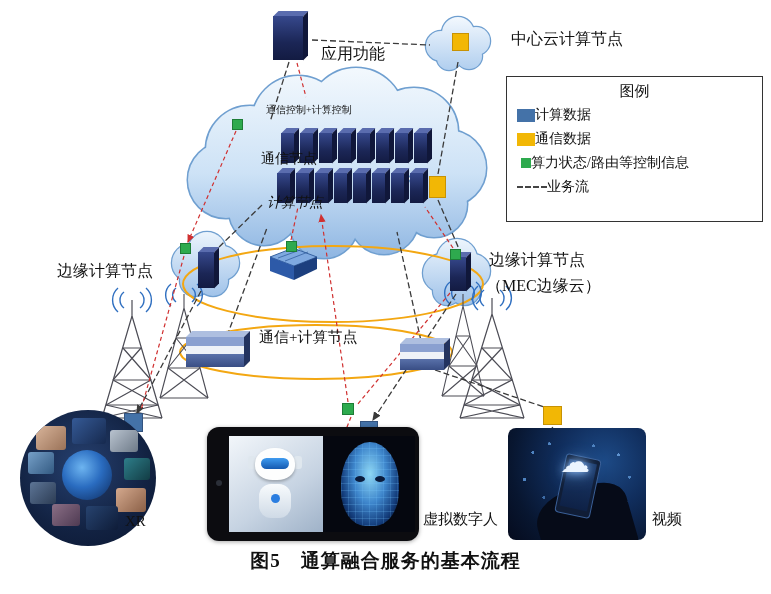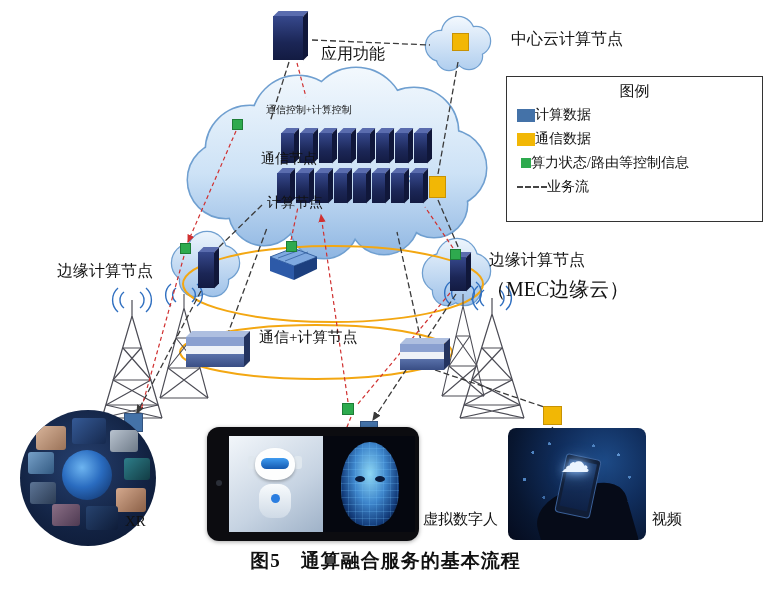--- a/index.html
+++ b/index.html
@@ -6,24 +6,24 @@
   .stage{position:relative;width:771px;height:594px;background:#fff;overflow:hidden;
          font-family:"Liberation Serif","DejaVu Serif",serif;color:#111;}
   .stage svg.net{position:absolute;left:0;top:0;}
 
   
   .lbl{position:absolute;white-space:nowrap;color:#111;}
   .lbl-app{left:321px;top:44px;font-size:16px;}
   .lbl-central{left:511px;top:29px;font-size:16px;text-align:center;}
   .lbl-commctl{left:266px;top:103px;font-size:10px;}
   .lbl-commnode{left:261px;top:150px;font-size:14px;}
-  .lbl-compnode{left:267px;top:194px;font-size:14px;}
+  .lbl-compnode{left:267px;top:194px;font-size:14px;font-style:italic;}
   .lbl-edgeL{left:57px;top:261px;font-size:16px;}
   .lbl-edgeR1{left:489px;top:250px;font-size:16px;}
-  .lbl-edgeR2{left:486px;top:276px;font-size:20px;}
+  .lbl-edgeR2{left:486px;top:276px;font-size:16px;}
   .lbl-commcomp{left:259px;top:328px;font-size:15px;}
   .lbl-xr{left:125px;top:513px;font-size:15px;}
   .lbl-vh{left:423px;top:510px;font-size:15px;}
   .lbl-video{left:652px;top:510px;font-size:15px;}
   .caption{position:absolute;left:0;width:100%;top:548px;text-align:center;
            font-size:19px;font-weight:700;letter-spacing:1px;}
 
   
   .sq{position:absolute;}
   .sq-blue{background:#4472a8;border:1px solid #33537f;box-sizing:border-box;}

